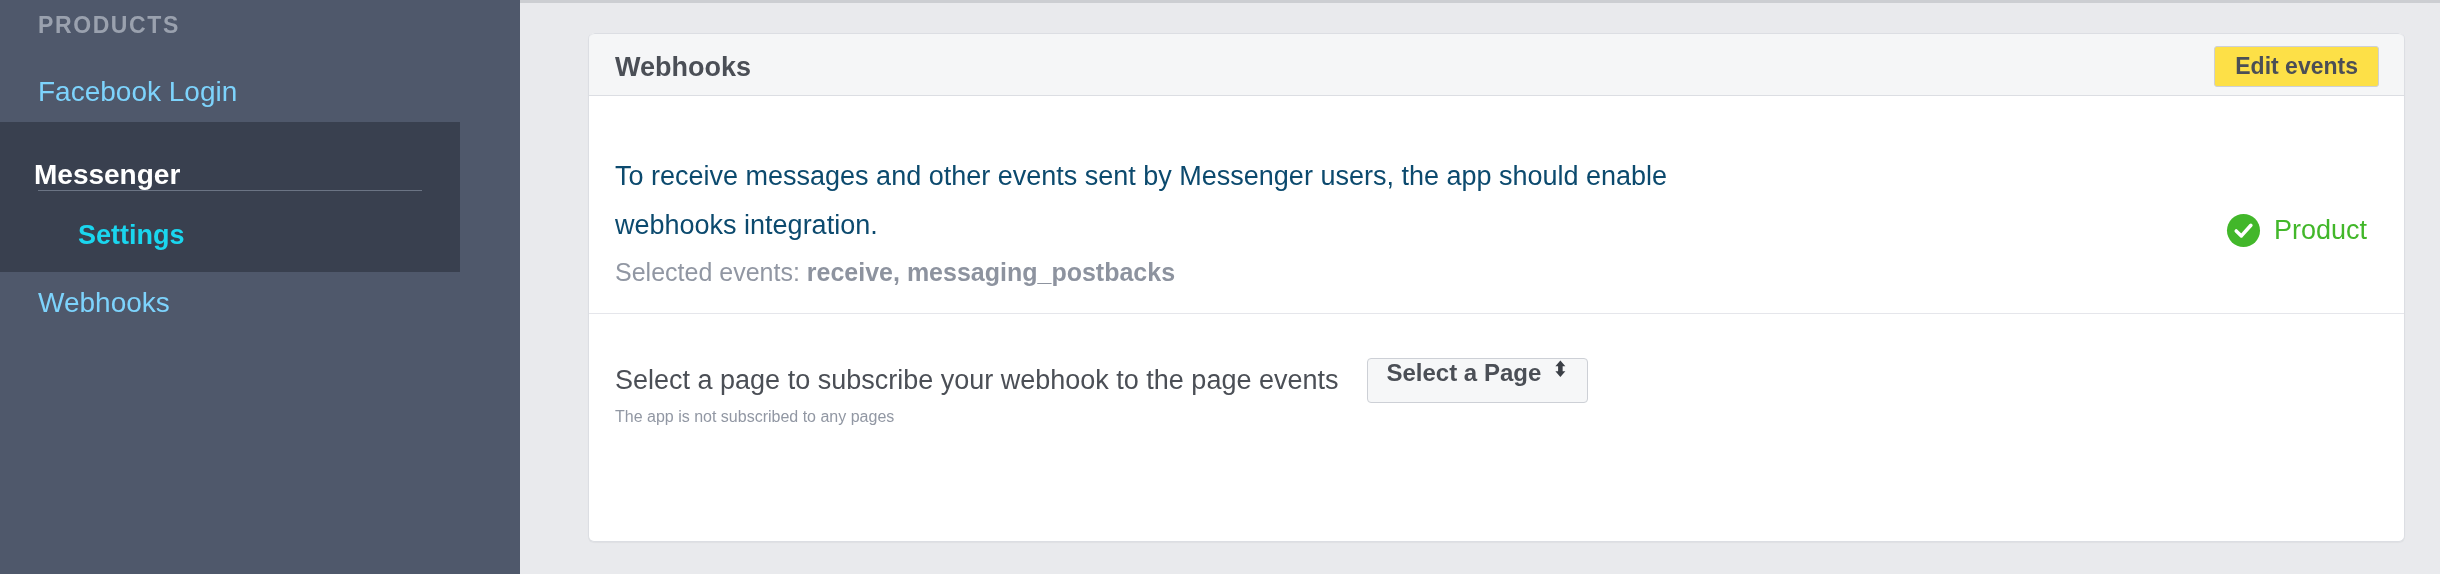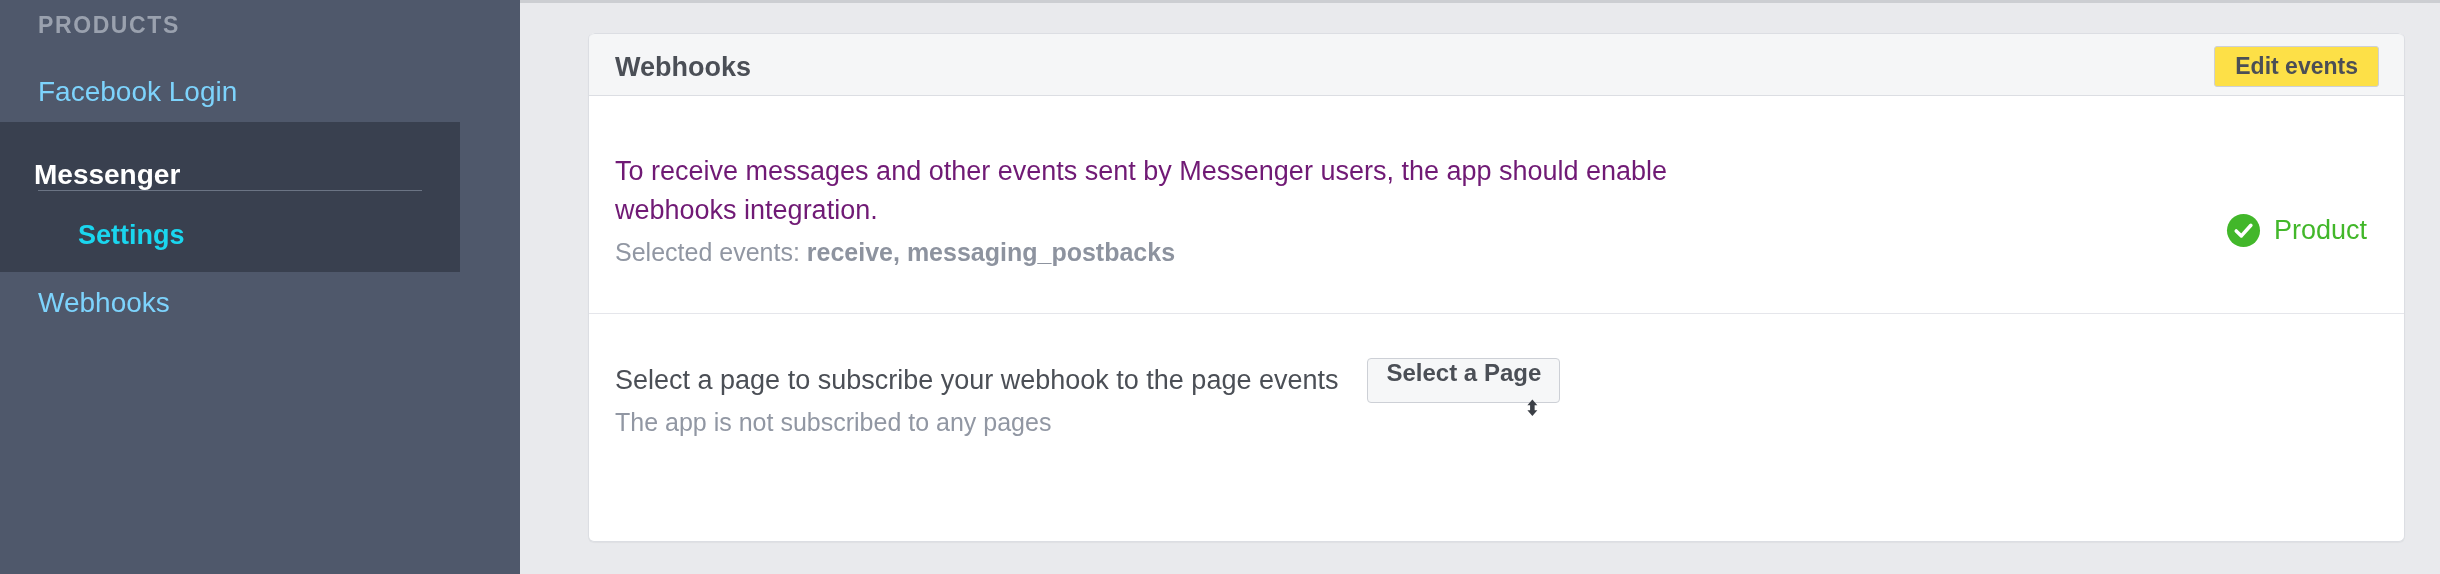--- a/index.html
+++ b/index.html
@@ -158,22 +158,22 @@
 
   .desc-block {
     position: absolute;
     left: 26px;
     top: 56px;
     width: 1180px;
   }
 
   .desc-text {
     font-size: 27px;
-    line-height: 39px;
-    color: #701a75;
+    line-height: 49px;
+    color: #0c4a6e;
   }
 
   .selected-events {
     margin-top: 8px;
     font-size: 25px;
     color: #9197a3;
   }
   .selected-events b {
     color: #8d939f;
     font-weight: bold;
@@ -229,37 +229,36 @@
     padding: 0 18px;
     background: #f6f7f8;
     border: 1px solid #cdd0d6;
     border-radius: 4px;
     font-family: "Liberation Sans", sans-serif;
     font-size: 24px;
     font-weight: bold;
     color: #4b4f56;
     cursor: pointer;
     display: inline-flex;
-    align-items: flex-end;
+    align-items: flex-start;
     gap: 11px;
-    flex-direction: column;
   }
   .select-caret {
     display: inline-block;
     font-size: 20px;
     line-height: 1;
     color: #3b3f46;
     transform: scaleX(0.85);
   }
 
   .subscribe-note {
     position: absolute;
     left: 26px;
     top: 94px;
-    font-size: 25px;
+    font-size: 16px;
     color: #9197a3;
   }
 </style>
 </head>
 <body>
 
 <div class="page">
 
   <div class="top-rule"></div>
 

